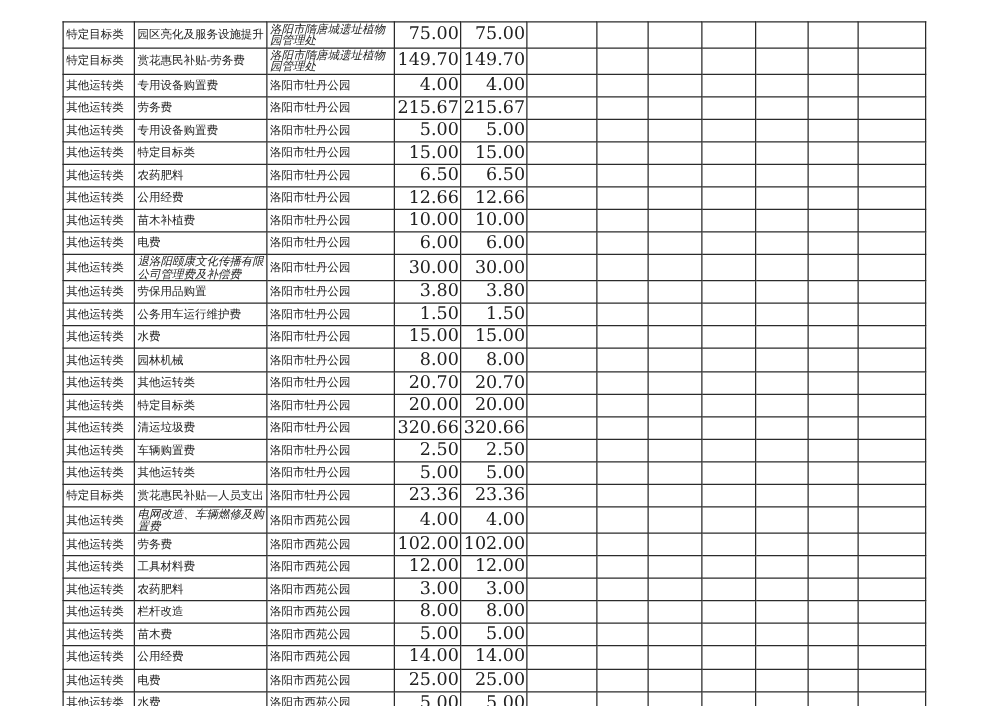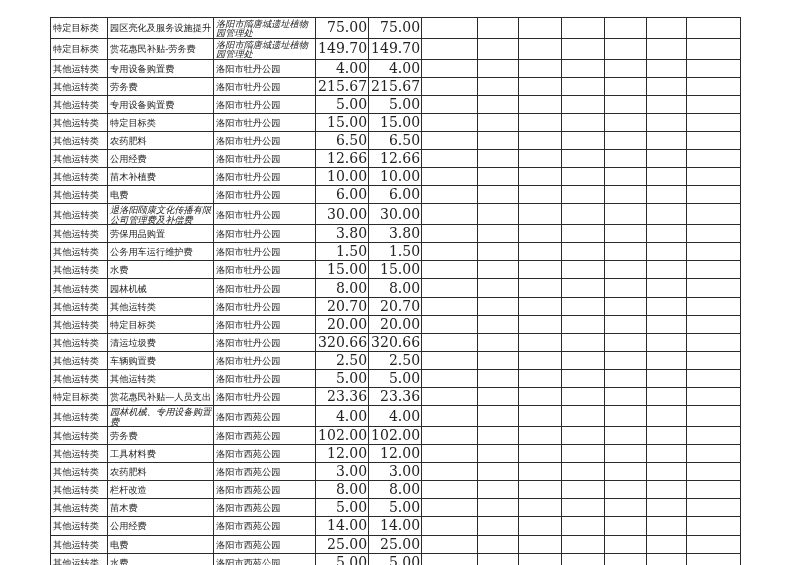--- a/index.html
+++ b/index.html
@@ -320,21 +320,21 @@
         <td></td>
         <td></td>
         <td></td>
         <td></td>
         <td></td>
         <td></td>
         <td></td>
       </tr>
       <tr>
         <td>其他运转类</td>
-        <td class="wrap">园林机械、专用设备购置费</td>
+        <td class="wrap">电网改造、车辆燃修及购置费</td>
         <td>洛阳市西苑公园</td>
         <td class="num">4.00</td>
         <td class="num">4.00</td>
         <td></td>
         <td></td>
         <td></td>
         <td></td>
         <td></td>
         <td></td>
         <td></td>

